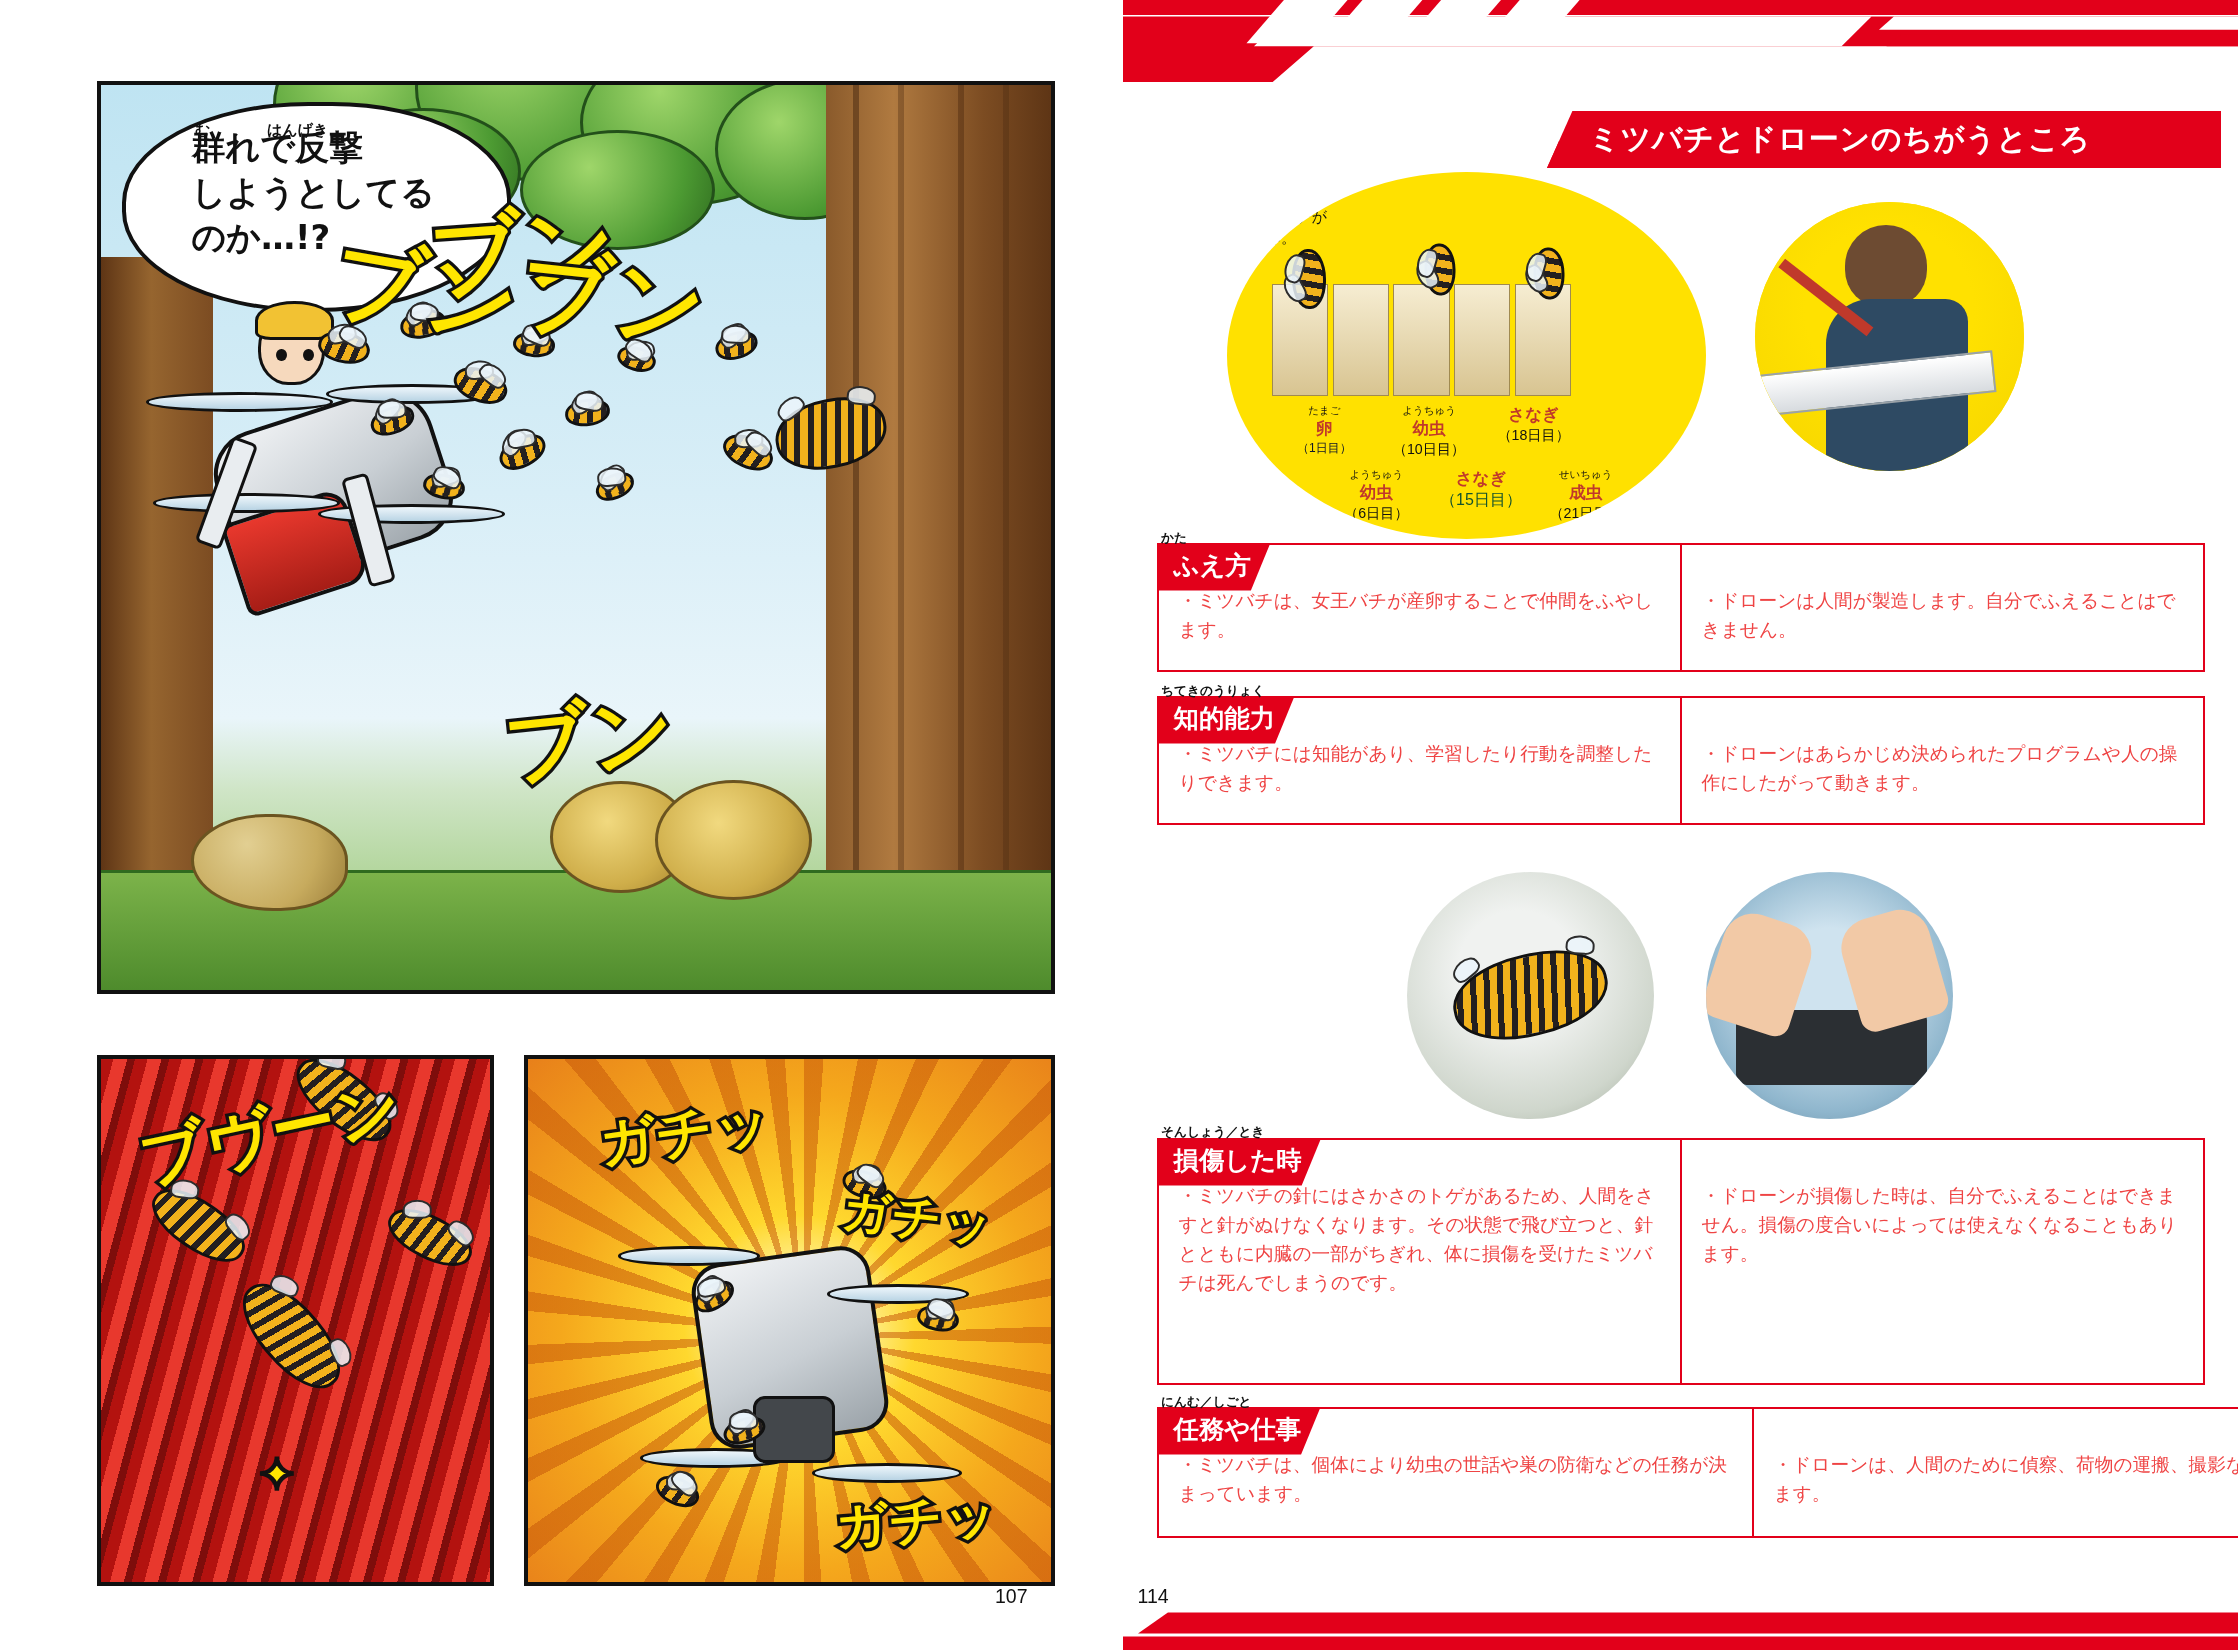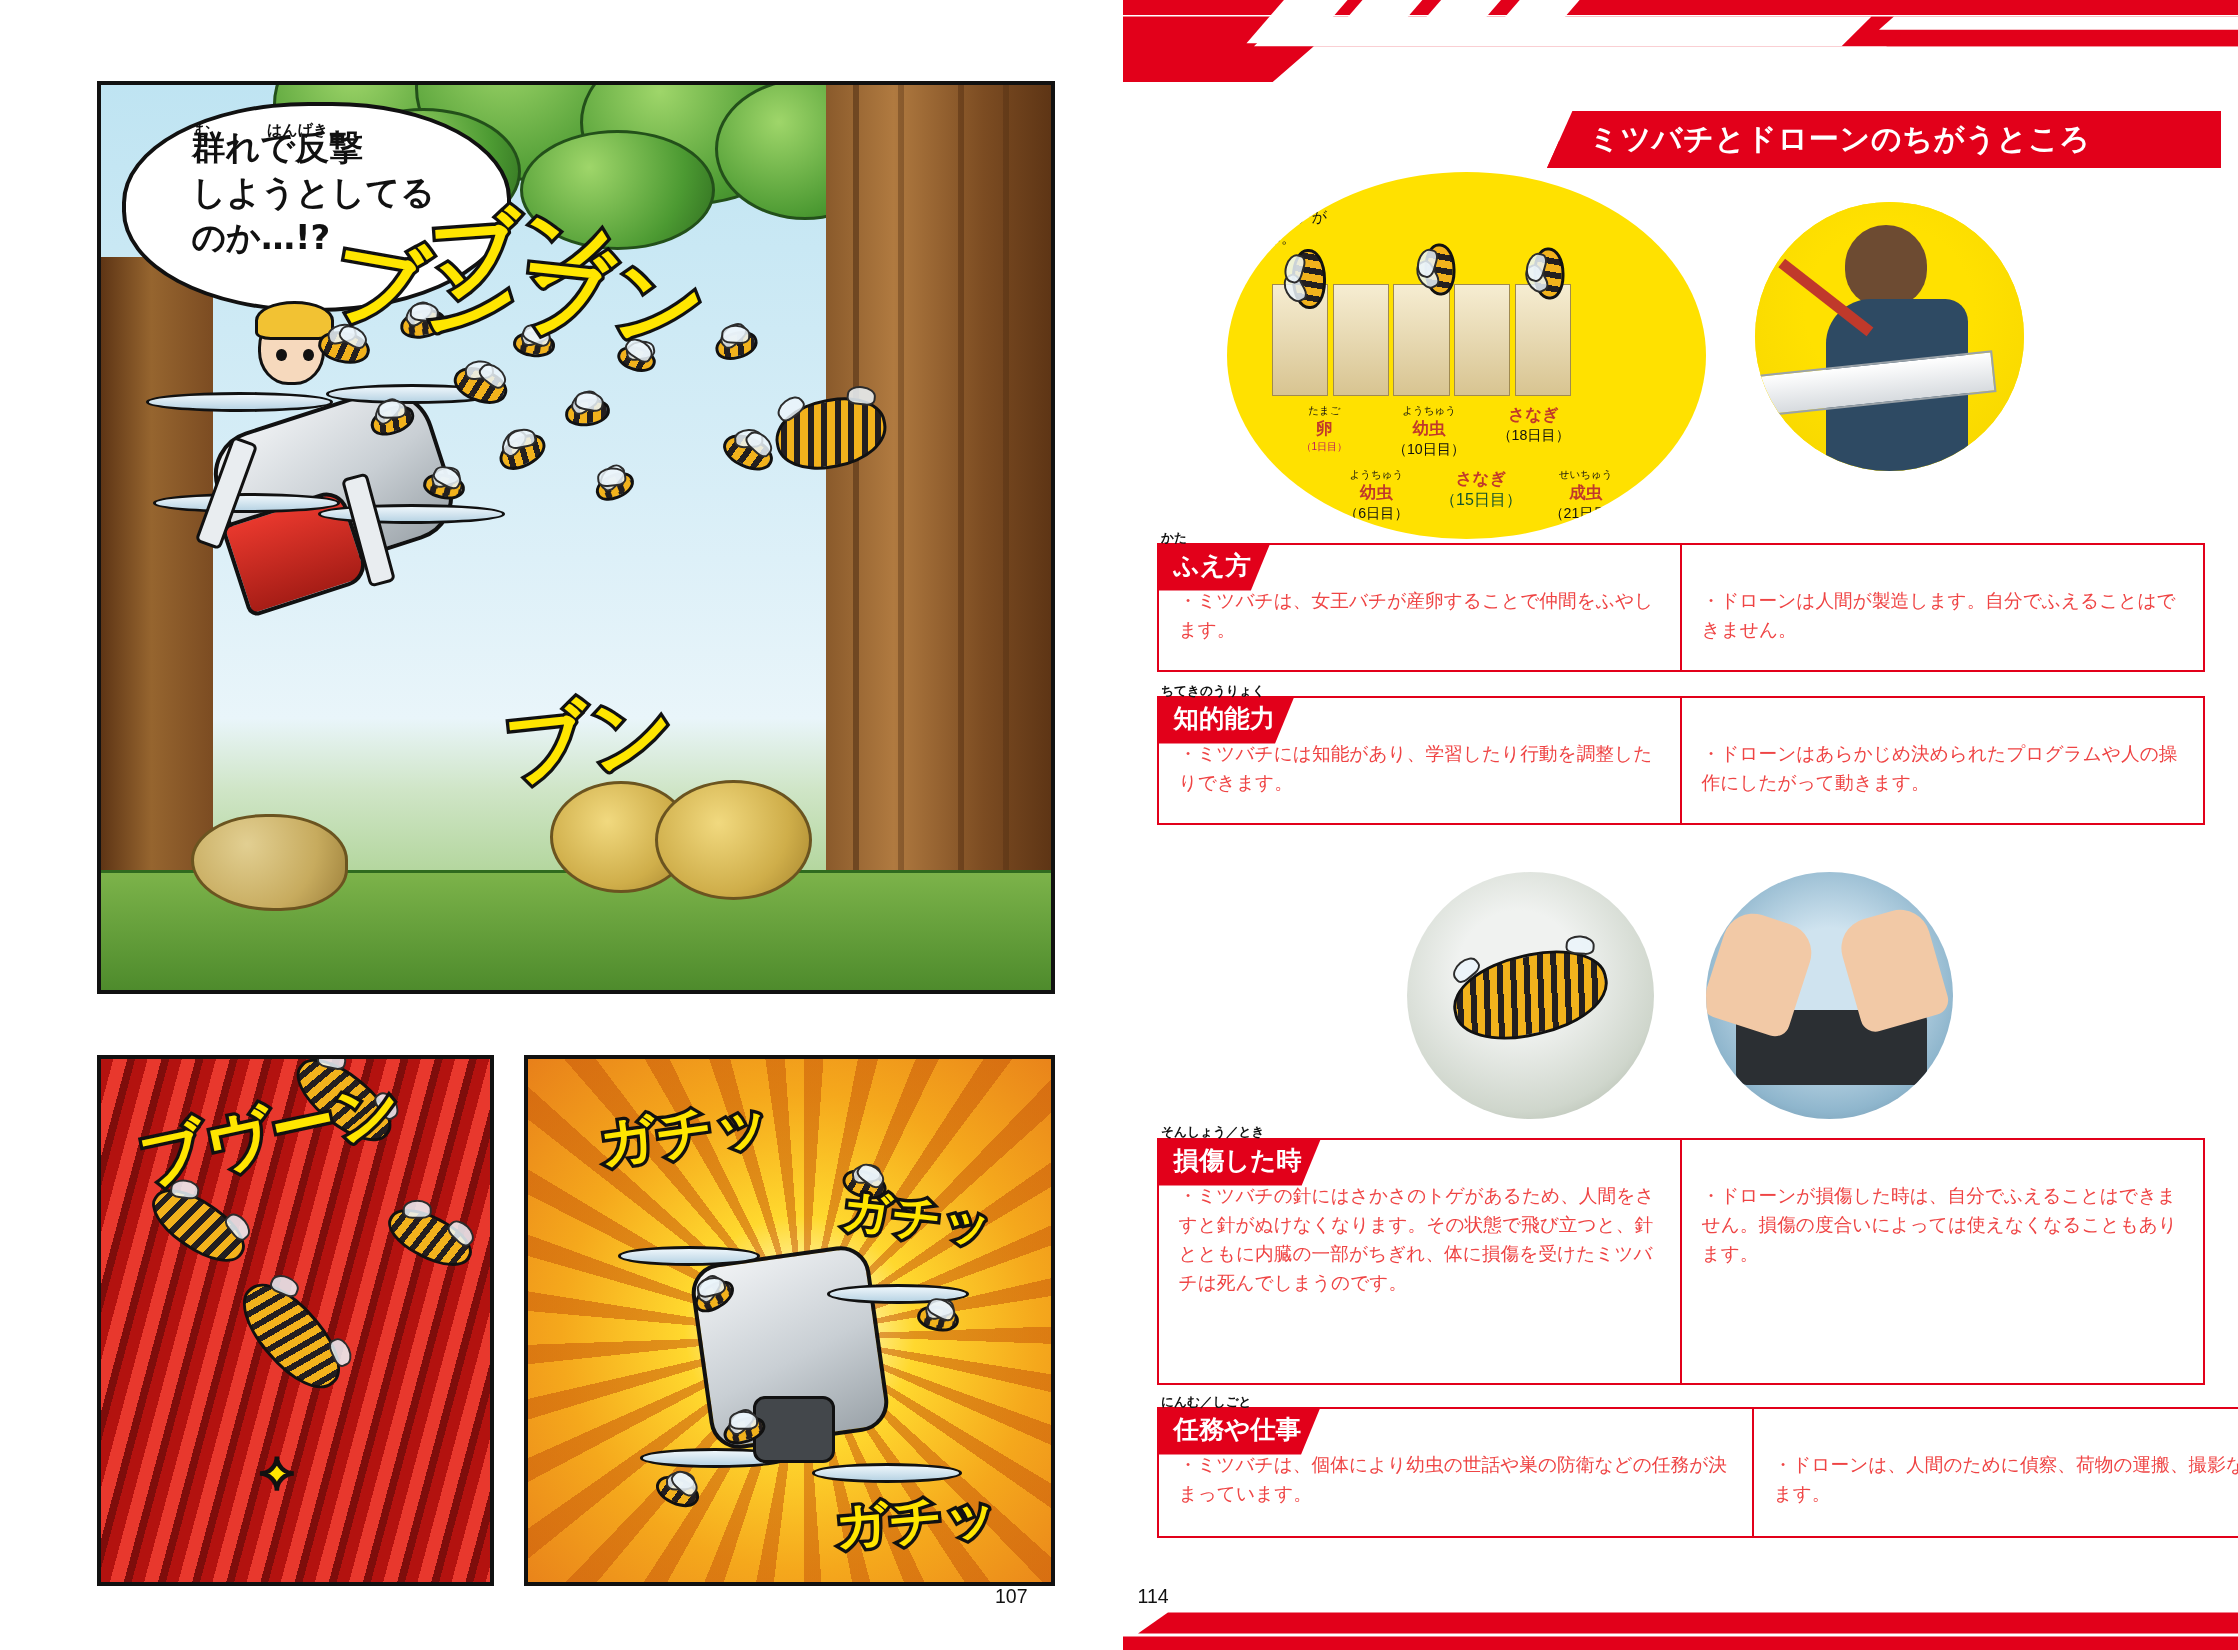--- a/index.html
+++ b/index.html
@@ -349,21 +349,21 @@
         <div style="flex:1;background:linear-gradient(#f6edd2,#d8c491);border:1.5px solid #a08a50;"></div>
       </div>
       <div class="bee" style="left:52px; top:90px; width:60px; height:34px; transform:rotate(-90deg);"></div>
       <div class="bee" style="left:187px; top:82px; width:52px; height:31px; transform:rotate(-90deg);"></div>
       <div class="bee" style="left:296px; top:86px; width:52px; height:31px; transform:rotate(-90deg);"></div>
 
       <div style="position:absolute; left:45px; top:232px; width:314px; display:flex; text-align:center;">
         <div style="flex:1;">
           <div style="font-size:10.5px;color:#111;">たまご</div>
           <div style="font-size:16.5px;font-weight:700;color:#c0392b;">卵</div>
-          <div style="font-size:10px;color:#be185d;">（1日目）</div>
+          <div style="font-size:12px;color:#0f172a;">（1日目）</div>
         </div>
         <div style="flex:1;">
           <div style="font-size:10.5px;color:#111;">ようちゅう</div>
           <div style="font-size:16.5px;font-weight:700;color:#c0392b;">幼虫</div>
           <div style="font-size:14.2px;color:#111;">（10日目）</div>
         </div>
         <div style="flex:1;">
           <div style="font-size:10.5px;color:#111;"></div>
           <div style="font-size:16.5px;font-weight:700;color:#c0392b;">さなぎ</div>
           <div style="font-size:14.2px;color:#111;">（18日目）</div>

